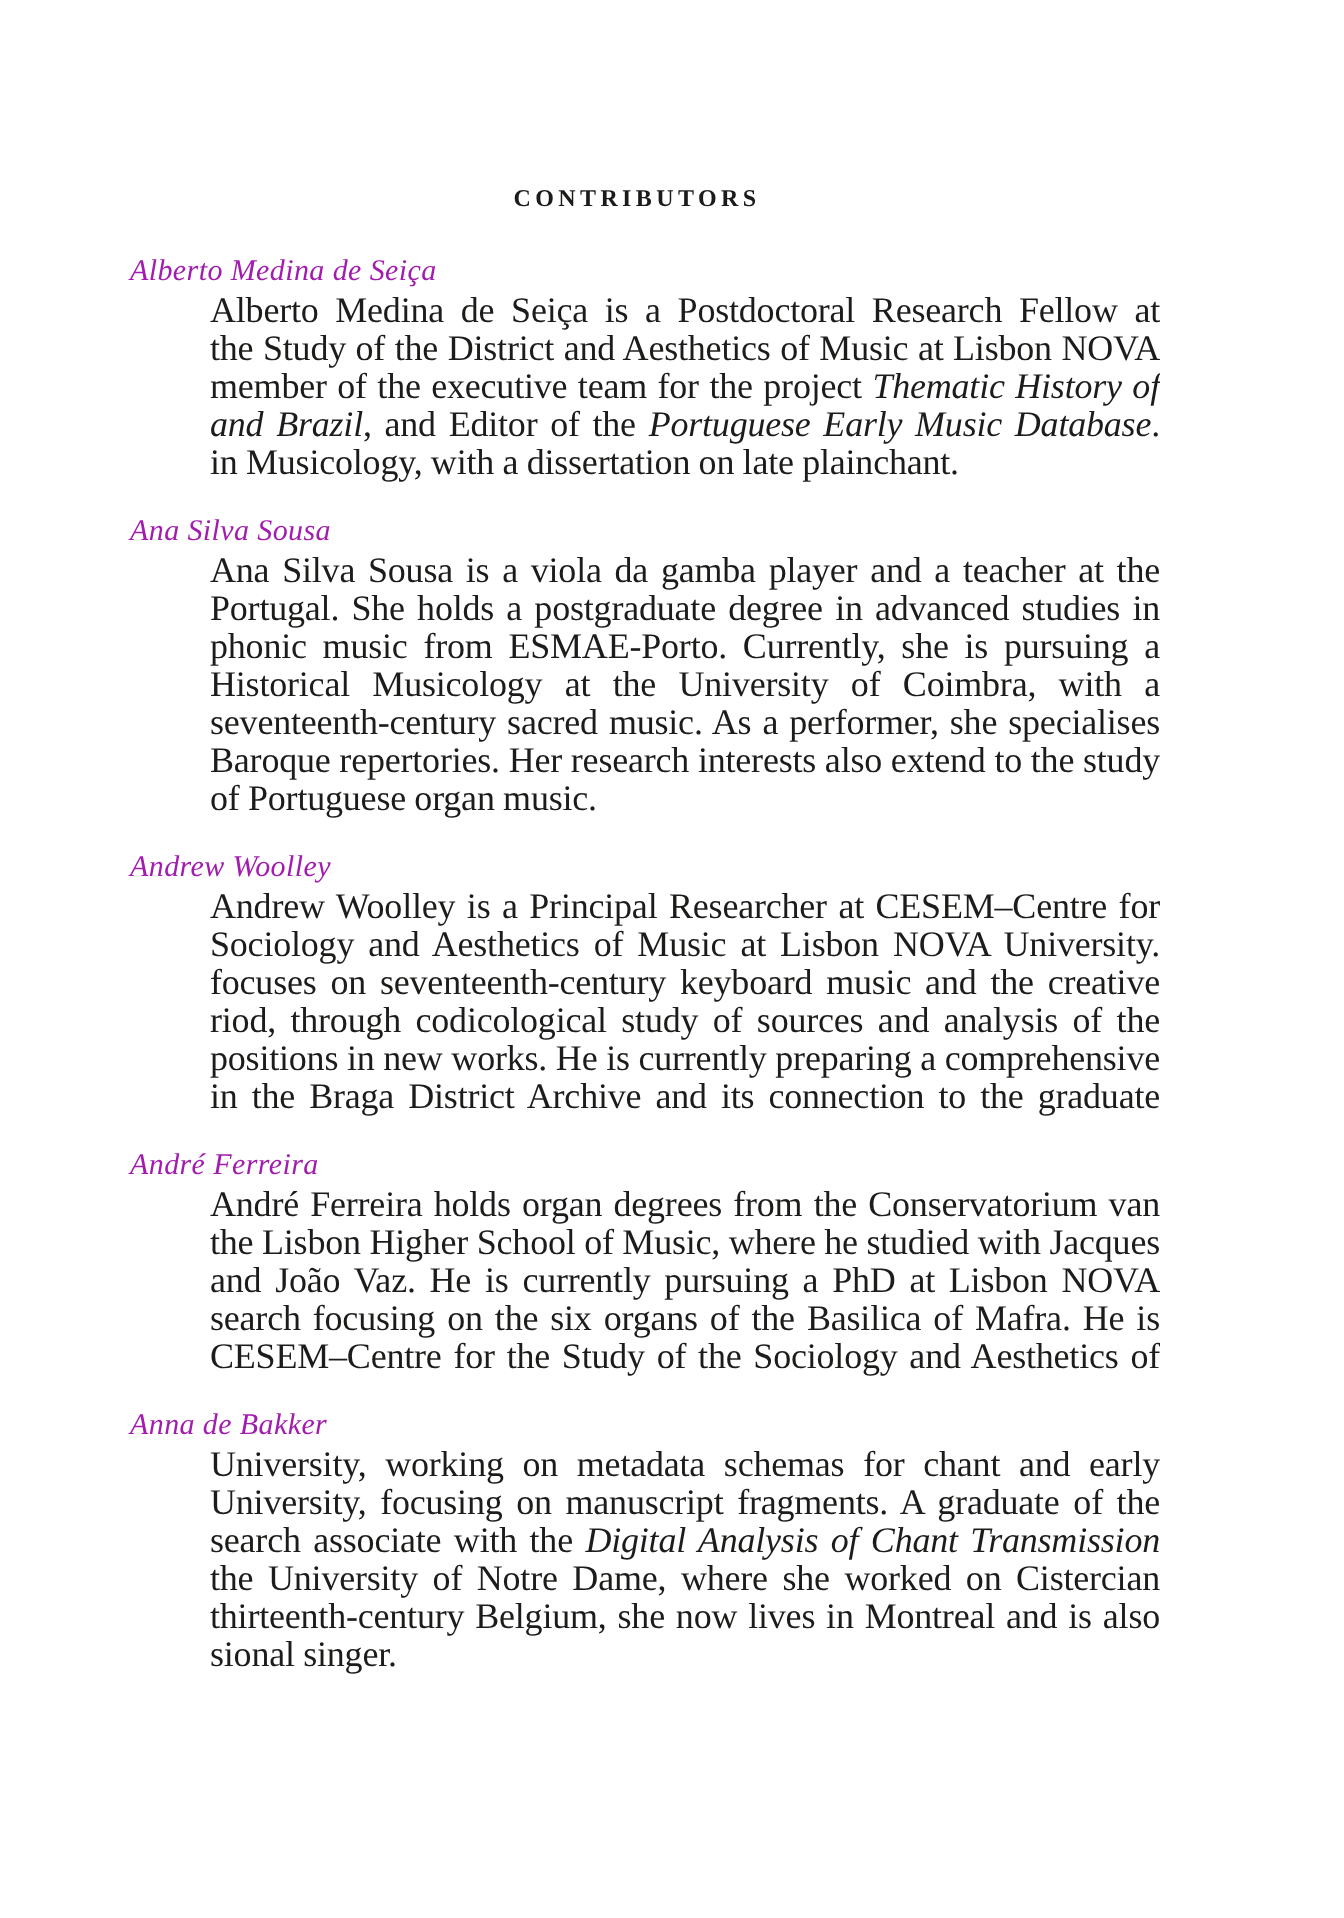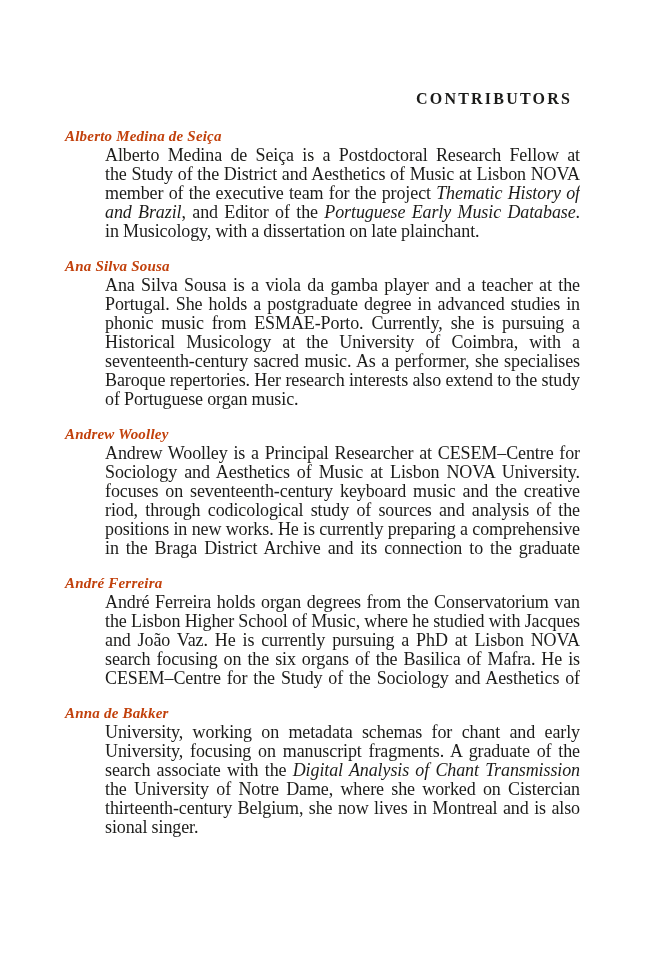--- a/index.html
+++ b/index.html
@@ -16,40 +16,40 @@
   }
   .page {
     box-sizing: border-box;
     width: 672px;
     height: 959px;
     padding: 92px 100px 0 65px;
     background: #ffffff;
   }
   .page-title {
     margin: 0 0 21px 0;
-    font-size: 16px;
+    font-size: 12px;
     font-weight: 700;
     letter-spacing: 2.2px;
     line-height: 14px;
-    text-align: right;
+    text-align: center;
     color: #1b1b19;
   }
   .entry {
     margin: 0;
   }
   .entry + .entry {
     margin-top: 16px;
   }
   .entry-name {
     margin: 0;
     font-size: 15px;
-    font-weight: 700;
+    font-weight: 400;
     font-style: italic;
     line-height: 19px;
-    color: #c2410c;
+    color: #a21caf;
     letter-spacing: 0.2px;
   }
   .bio {
     margin-left: 40px;
     width: 475px;
     font-size: 18px;
     letter-spacing: -0.1px;
     word-spacing: -0.2px;
   }
   .line {

